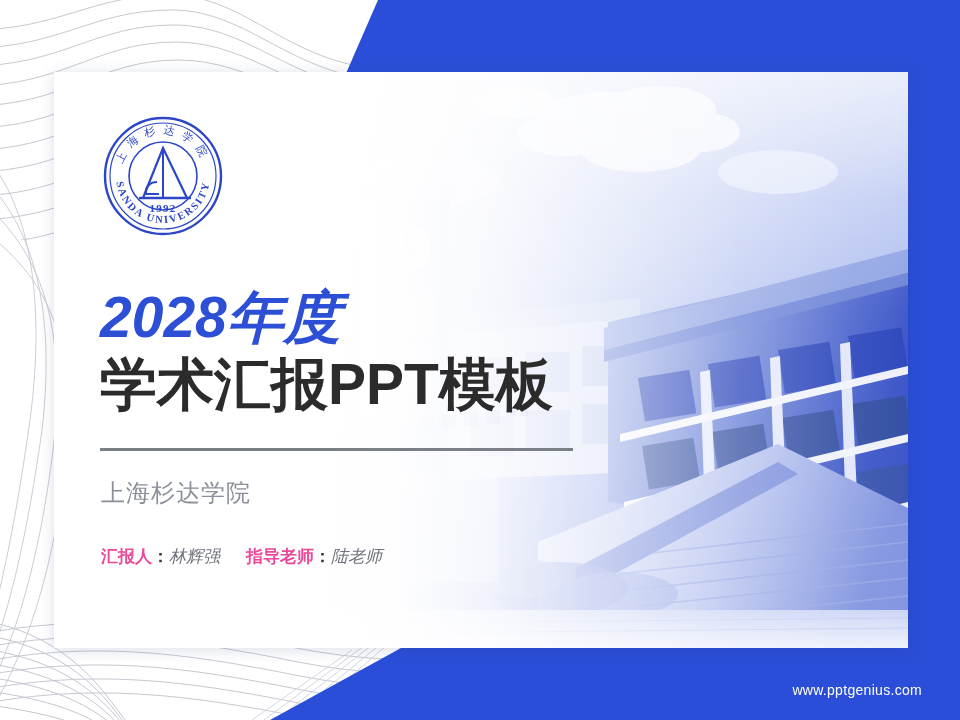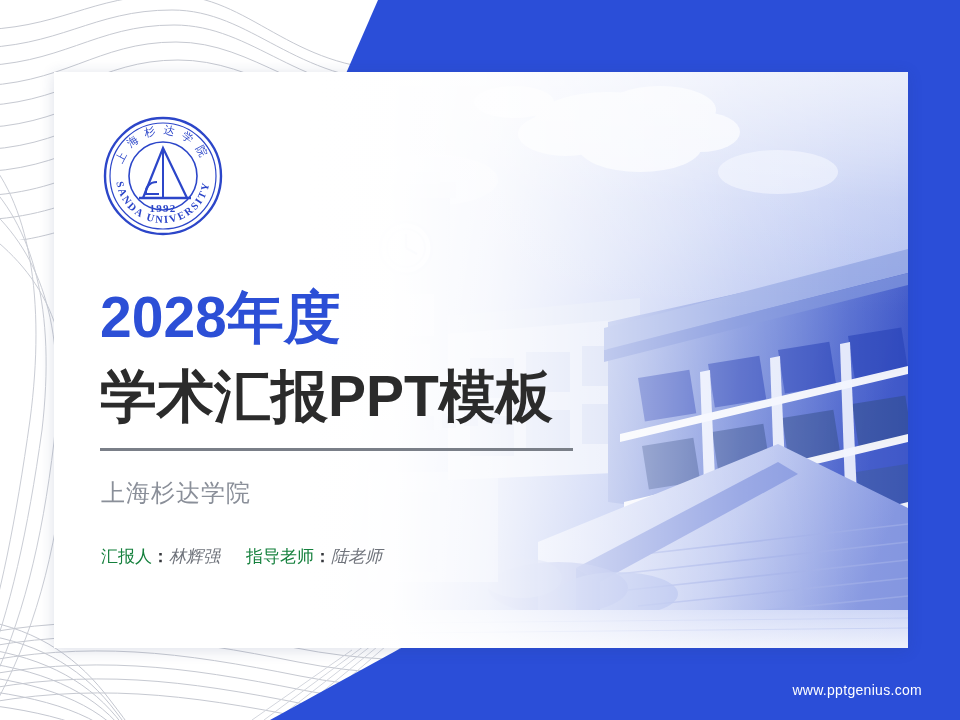--- a/index.html
+++ b/index.html
@@ -97,28 +97,29 @@
     width:560px;
   }
 
   .title-year {
     font-size:57px;
     font-weight:bold;
     letter-spacing:0px;
     color:#2C4FD6;
     line-height:1.06;
     white-space:nowrap;
+    font-style:italic;
   }
   .title-main {
     font-size:57px;
     font-weight:bold;
     letter-spacing:0px;
     color:#2b2b2b;
     line-height:1.12;
-    margin-top:18px;
+    margin-top:6px;
     white-space:nowrap;
   }
 
   .divider {
     position:absolute;
     left:46px; top:376px;
     width:473px; height:3px;
     background:#7a7f88;
   }
 
@@ -132,22 +133,22 @@
   }
 
   .presenter-row {
     position:absolute;
     left:47px; top:476px;
     font-size:17px;
     white-space:nowrap;
     line-height:1;
   }
   .presenter-row .lbl {
-    font-weight:normal;
-    color:#15803d;
+    font-weight:bold;
+    color:#ec4899;
   }
   .presenter-row .colon {
     font-weight:bold;
     color:#35373c;
   }
   .presenter-row .val {
     color:#6f737b;
     font-style:italic;
   }
   .presenter-gap { display:inline-block; width:26px; }

